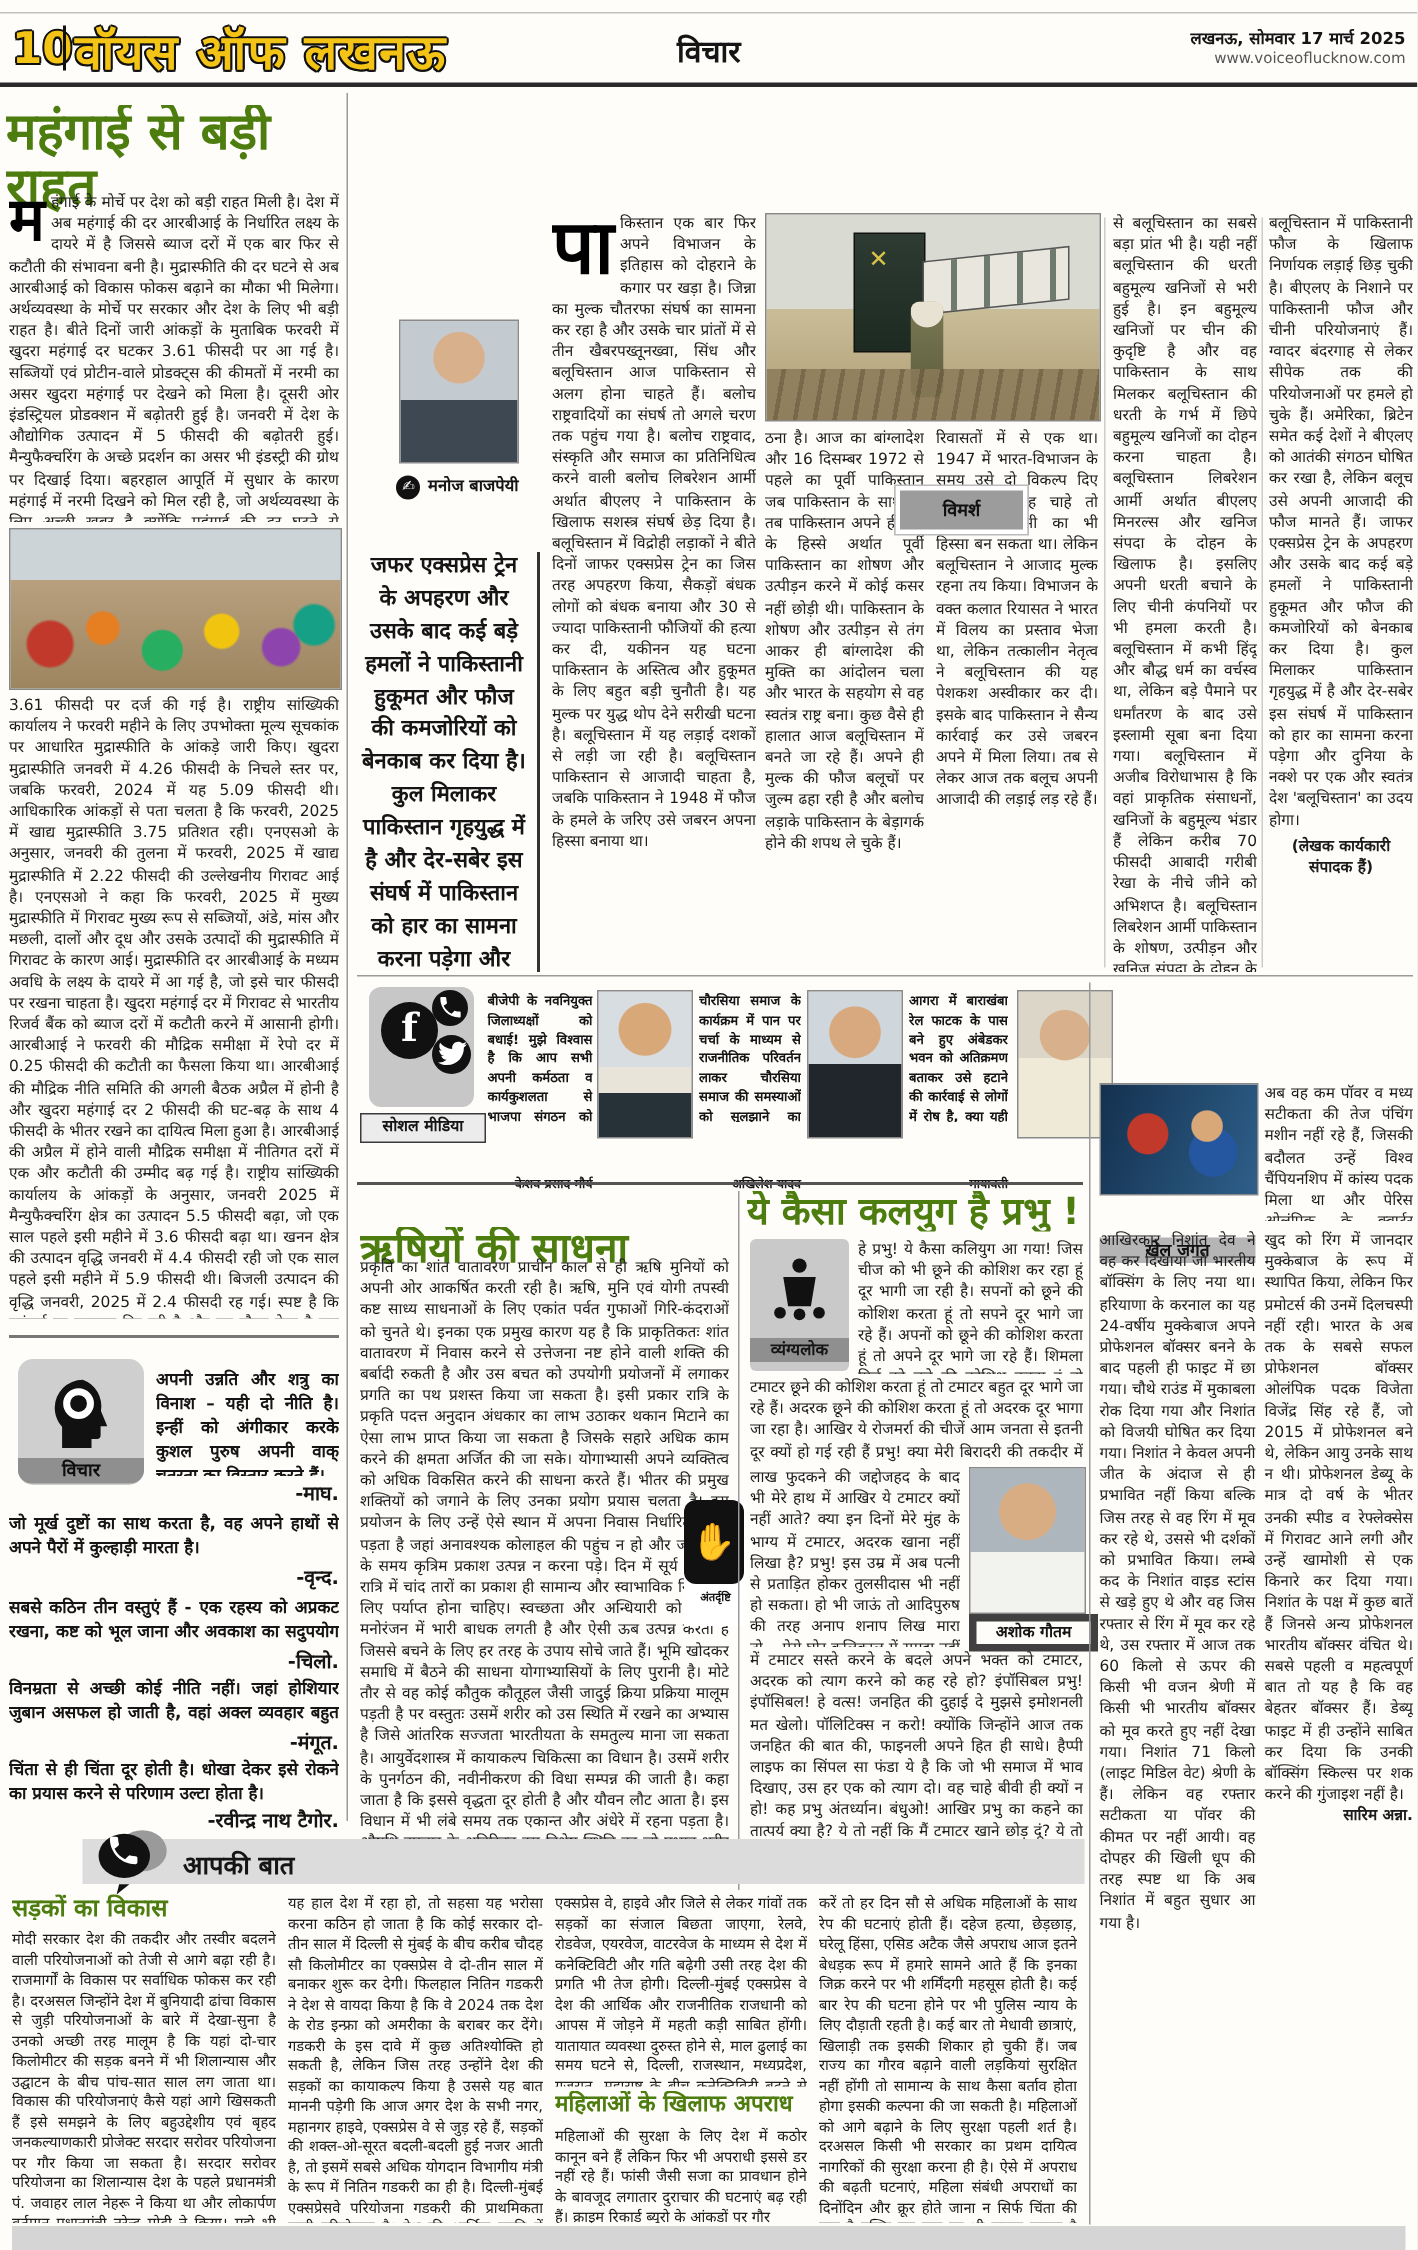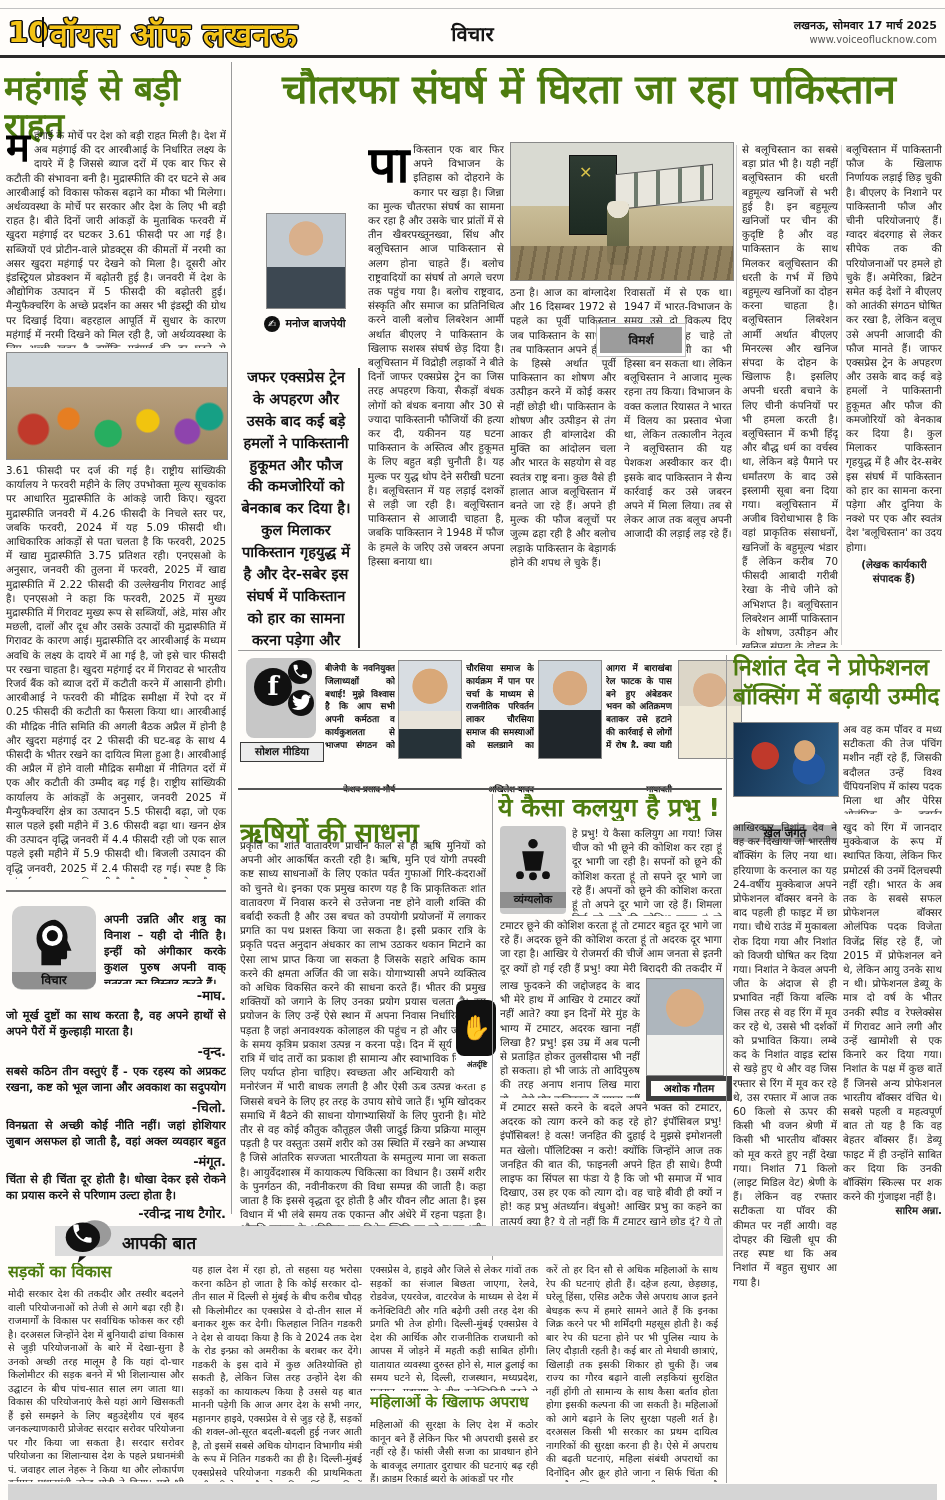--- a/index.html
+++ b/index.html
@@ -77,21 +77,20 @@
 
   <div class="abs quote-txt" style="left:6px;top:1064px;width:220px;height:32px;overflow:hidden;">सबसे कठिन तीन वस्तुएं हैं - एक रहस्य को अप्रकट रखना, कष्ट को भूल जाना और अवकाश का सदुपयोग करना।</div>
   <div class="abs quote-attr" style="left:6px;top:1098px;width:220px;">-चिलो.</div>
 
   <div class="abs quote-txt" style="left:6px;top:1118px;width:220px;height:32px;overflow:hidden;">विनम्रता से अच्छी कोई नीति नहीं। जहां होशियार जुबान असफल हो जाती है, वहां अक्ल व्यवहार बहुत काम कर जाता है।</div>
   <div class="abs quote-attr" style="left:6px;top:1152px;width:220px;">-मंगूत.</div>
 
   <div class="abs quote-txt" style="left:6px;top:1172px;width:220px;height:32px;overflow:hidden;">चिंता से ही चिंता दूर होती है। धोखा देकर इसे रोकने का प्रयास करने से परिणाम उल्टा होता है।</div>
   <div class="abs quote-attr" style="left:6px;top:1204px;width:220px;">-रवीन्द्र नाथ टैगोर.</div>
 
-  <div class="abs headline" style="left:238px;top:68px;width:702px;height:58px;font-size:40px;text-align:center;">चौतरफा संघर्ष में घिरता जा रहा पाकिस्तान</div>
 
   <div class="abs photo portrait" style="left:266px;top:213px;width:78px;height:94px;background:
        radial-gradient(circle at 50% 26%, #d9b08c 0 21%, transparent 22%),
        linear-gradient(#c3cad0 56%, #3d4852 56%);"></div>
   <div class="abs" style="left:246px;top:312px;width:118px;text-align:center;">
     <span style="display:inline-block;background:#111;color:#fff;border-radius:50%;width:16px;height:16px;font-size:10px;line-height:16px;">✍</span>
     <span style="font-size:11px;font-weight:800;">मनोज बाजपेयी</span>
   </div>
 
   <div class="abs" style="left:240px;top:366px;width:112px;height:282px;font-size:14.6px;font-weight:800;line-height:1.5;text-align:center;overflow:hidden;">जफर एक्सप्रेस ट्रेन के अपहरण और उसके बाद कई बड़े हमलों ने पाकिस्तानी हुकूमत और फौज की कमजोरियों को बेनकाब कर दिया है। कुल मिलाकर पाकिस्तान गृहयुद्ध में है और देर-सबेर इस संघर्ष में पाकिस्तान को हार का सामना करना पड़ेगा और दुनिया के नक्शे पर एक और स्वतंत्र देश 'बलूचिस्तान' का उदय होगा।</div>
@@ -193,21 +192,20 @@
   <div class="abs txt" style="left:500px;top:918px;width:222px;height:58px;">टमाटर छूने की कोशिश करता हूं तो टमाटर बहुत दूर भागे जा रहे हैं। अदरक छूने की कोशिश करता हूं तो अदरक दूर भागा जा रहा है। आखिर ये रोजमर्रा की चीजें आम जनता से इतनी दूर क्यों हो गई रही हैं प्रभु! क्या मेरी बिरादरी की तकदीर में सब कुछ दूर से ही देखना लिखा है प्रभु?</div>
   <div class="abs txt" style="left:500px;top:978px;width:140px;height:120px;">लाख फुदकने की जद्दोजहद के बाद भी मेरे हाथ में आखिर ये टमाटर क्यों नहीं आते? क्या इन दिनों मेरे मुंह के भाग्य में टमाटर, अदरक खाना नहीं लिखा है? प्रभु! इस उम्र में अब पत्नी से प्रताड़ित होकर तुलसीदास भी नहीं हो सकता। हो भी जाऊं तो आदिपुरुष की तरह अनाप शनाप लिख मारा तो... ऐसे घोर कलिकाल में समझ नहीं आ रहा मैं किसको कोसूं? केंद्र सरकार को कि राज्य सरकार को?</div>
   <div class="abs photo portrait" style="left:646px;top:978px;width:76px;height:96px;background:
        radial-gradient(circle at 50% 30%, #d9ad84 0 24%, transparent 25%),
        linear-gradient(#aeb6bd 58%, #f2f2ef 58%);"></div>
   <div class="abs" style="left:646px;top:1076px;width:76px;text-align:center;font-size:10.5px;font-weight:800;border:5px solid #404040;line-height:15px;">अशोक गौतम</div>
   <div class="abs txt" style="left:500px;top:1100px;width:222px;height:160px;">में टमाटर सस्ते करने के बदले अपने भक्त को टमाटर, अदरक को त्याग करने को कह रहे हो? इंपॉसिबल प्रभु! इंपॉसिबल! हे वत्स! जनहित की दुहाई दे मुझसे इमोशनली मत खेलो। पॉलिटिक्स न करो! क्योंकि जिन्होंने आज तक जनहित की बात की, फाइनली अपने हित ही साधे। हैप्पी लाइफ का सिंपल सा फंडा ये है कि जो भी समाज में भाव दिखाए, उस हर एक को त्याग दो। वह चाहे बीवी ही क्यों न हो! कह प्रभु अंतर्ध्यान। बंधुओ! आखिर प्रभु का कहने का तात्पर्य क्या है? ये तो नहीं कि मैं टमाटर खाने छोड़ दूं? ये तो नहीं कि मैं अदरक दाल में पाना छोड़ दूं? या फिर ये जीभ ही त्याग दूं? न रहे जीभ, न रहाए स्वाद!</div>
 
   <div class="abs rule-v" style="left:726px;top:655px;height:828px;"></div>
 
-  <div class="abs headline" style="left:733px;top:653px;width:208px;font-size:23px;line-height:1.25;height:64px;">निशांत देव ने प्रोफेशनल बॉक्सिंग में बढ़ायी उम्मीद</div>
 
   <div class="abs photo" style="left:733px;top:722px;width:104px;height:73px;background:
        radial-gradient(circle at 30% 45%, #c0392b 0 16%, transparent 17%),
        radial-gradient(circle at 68% 38%, #d9a878 0 12%, transparent 13%),
        radial-gradient(circle at 72% 62%, #2457a0 0 18%, transparent 19%),
        linear-gradient(110deg,#14314f,#2e5f8a);"></div>
   <div class="abs caption-bar" style="left:733px;top:825px;width:104px;height:17px;">खेल जगत</div>
 
   <div class="abs txt" style="left:843px;top:722px;width:99px;height:92px;">अब वह कम पॉवर व मध्य सटीकता की तेज पंचिंग मशीन नहीं रहे हैं, जिसकी बदौलत उन्हें विश्व चैंपियनशिप में कांस्य पदक मिला था और पेरिस ओलंपिक के क्वार्टर फाइनल में, जब वह स्पष्ट विजेता थे, तो जजों के विवादित फैसले ने उन्हें पराजित घोषित कर दिया था। निशांत</div>
 

